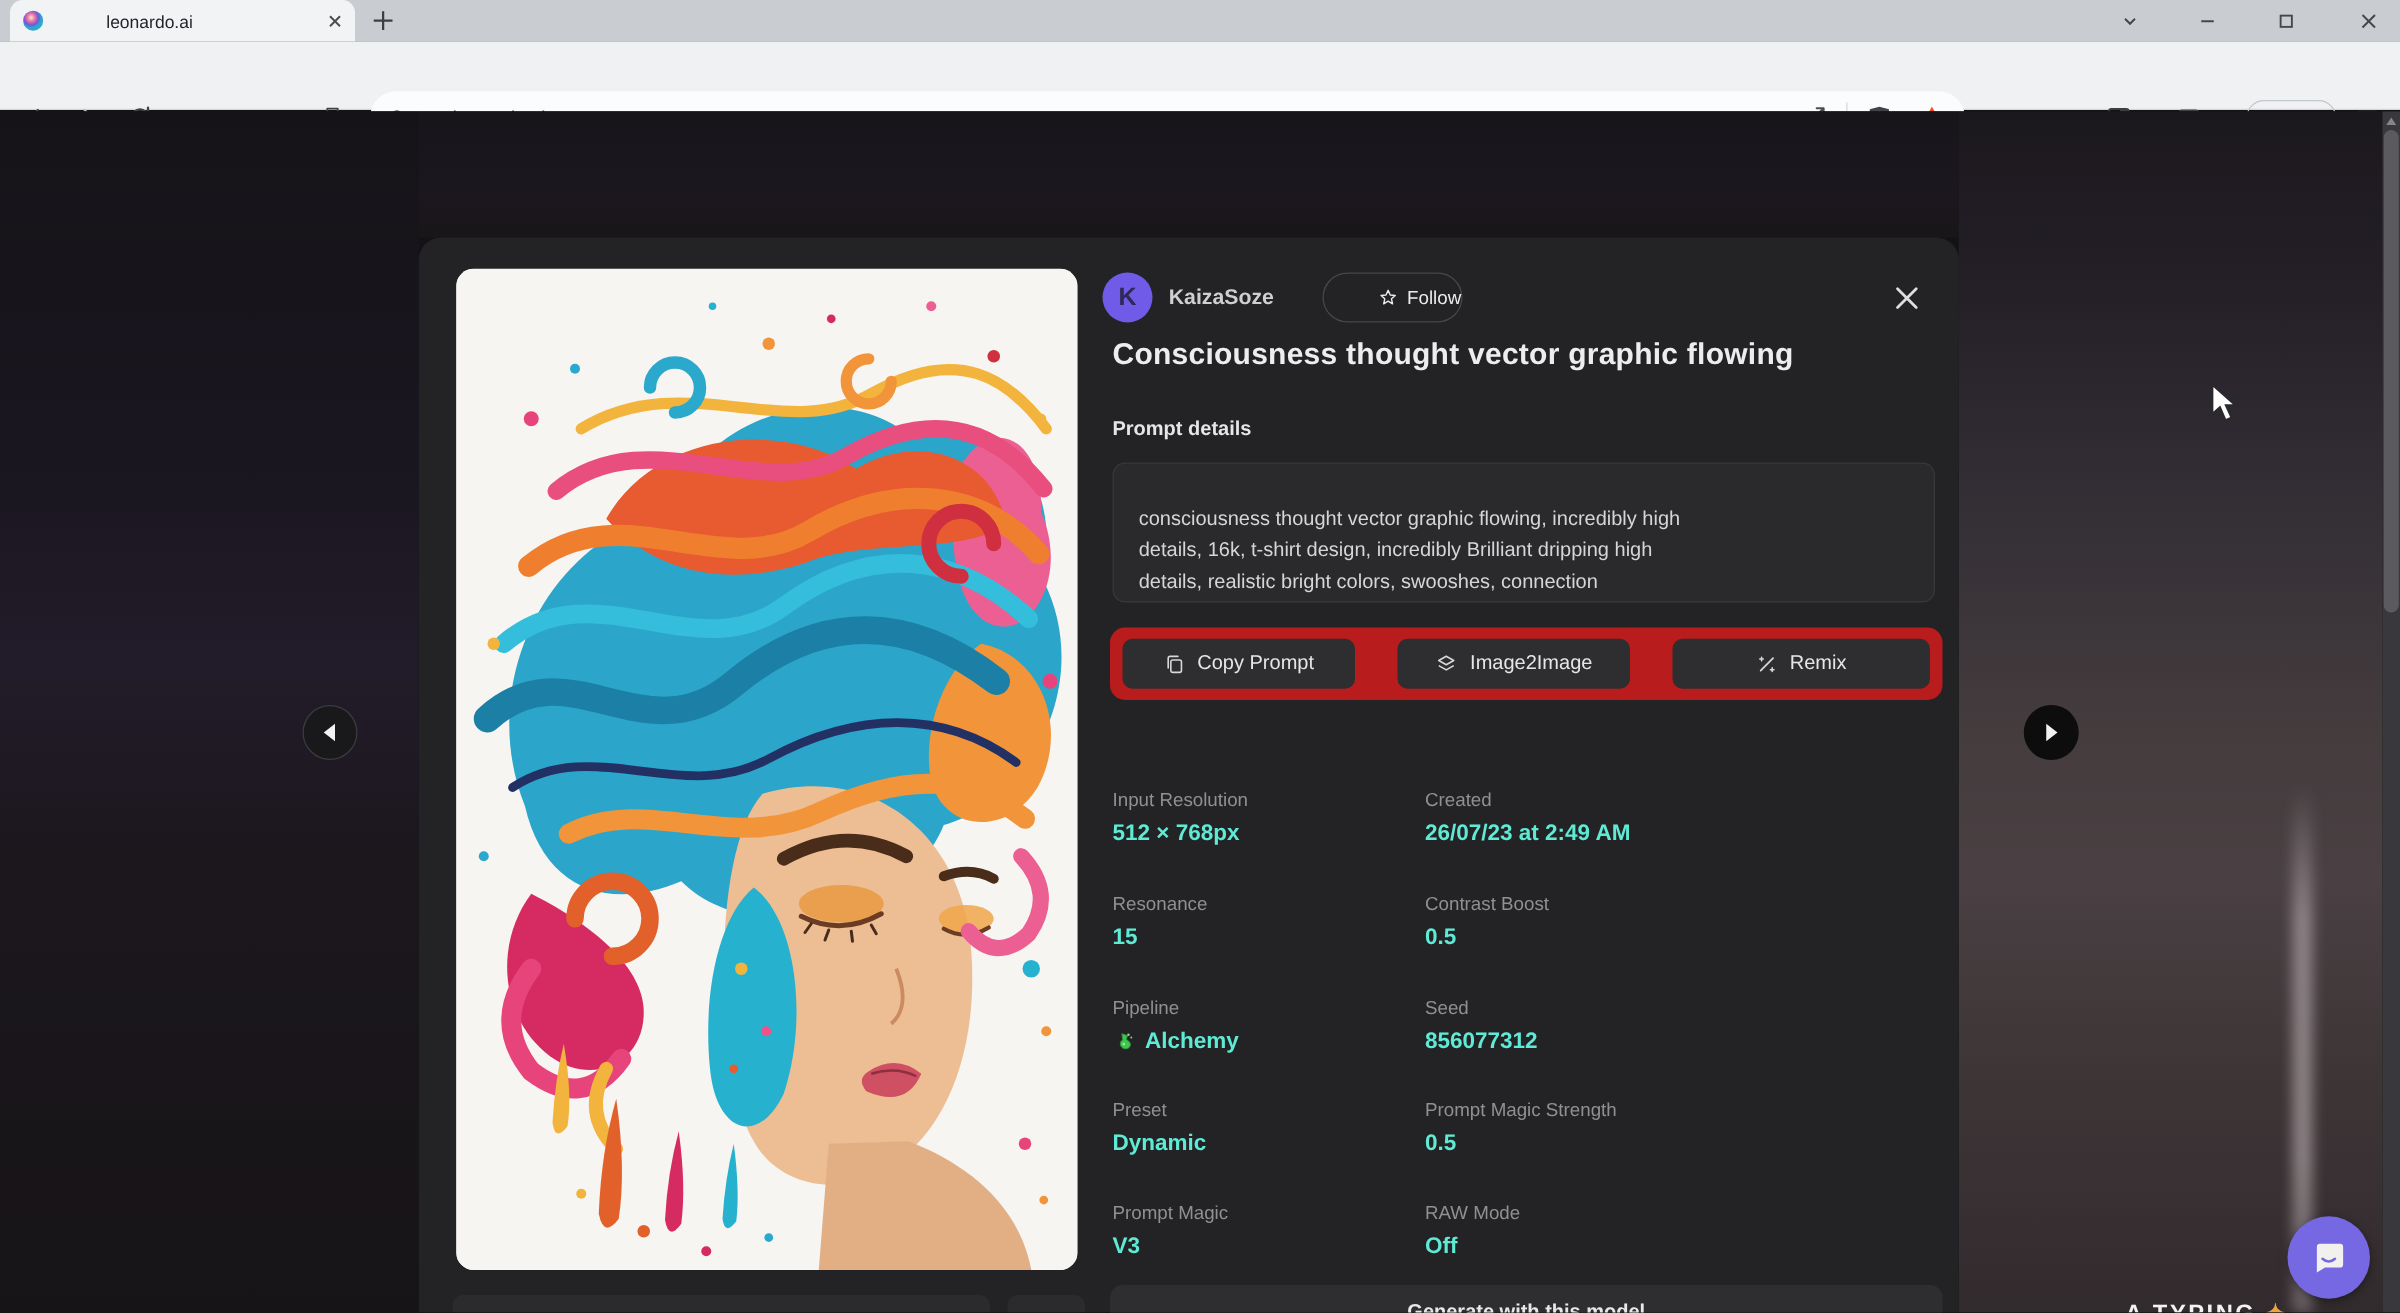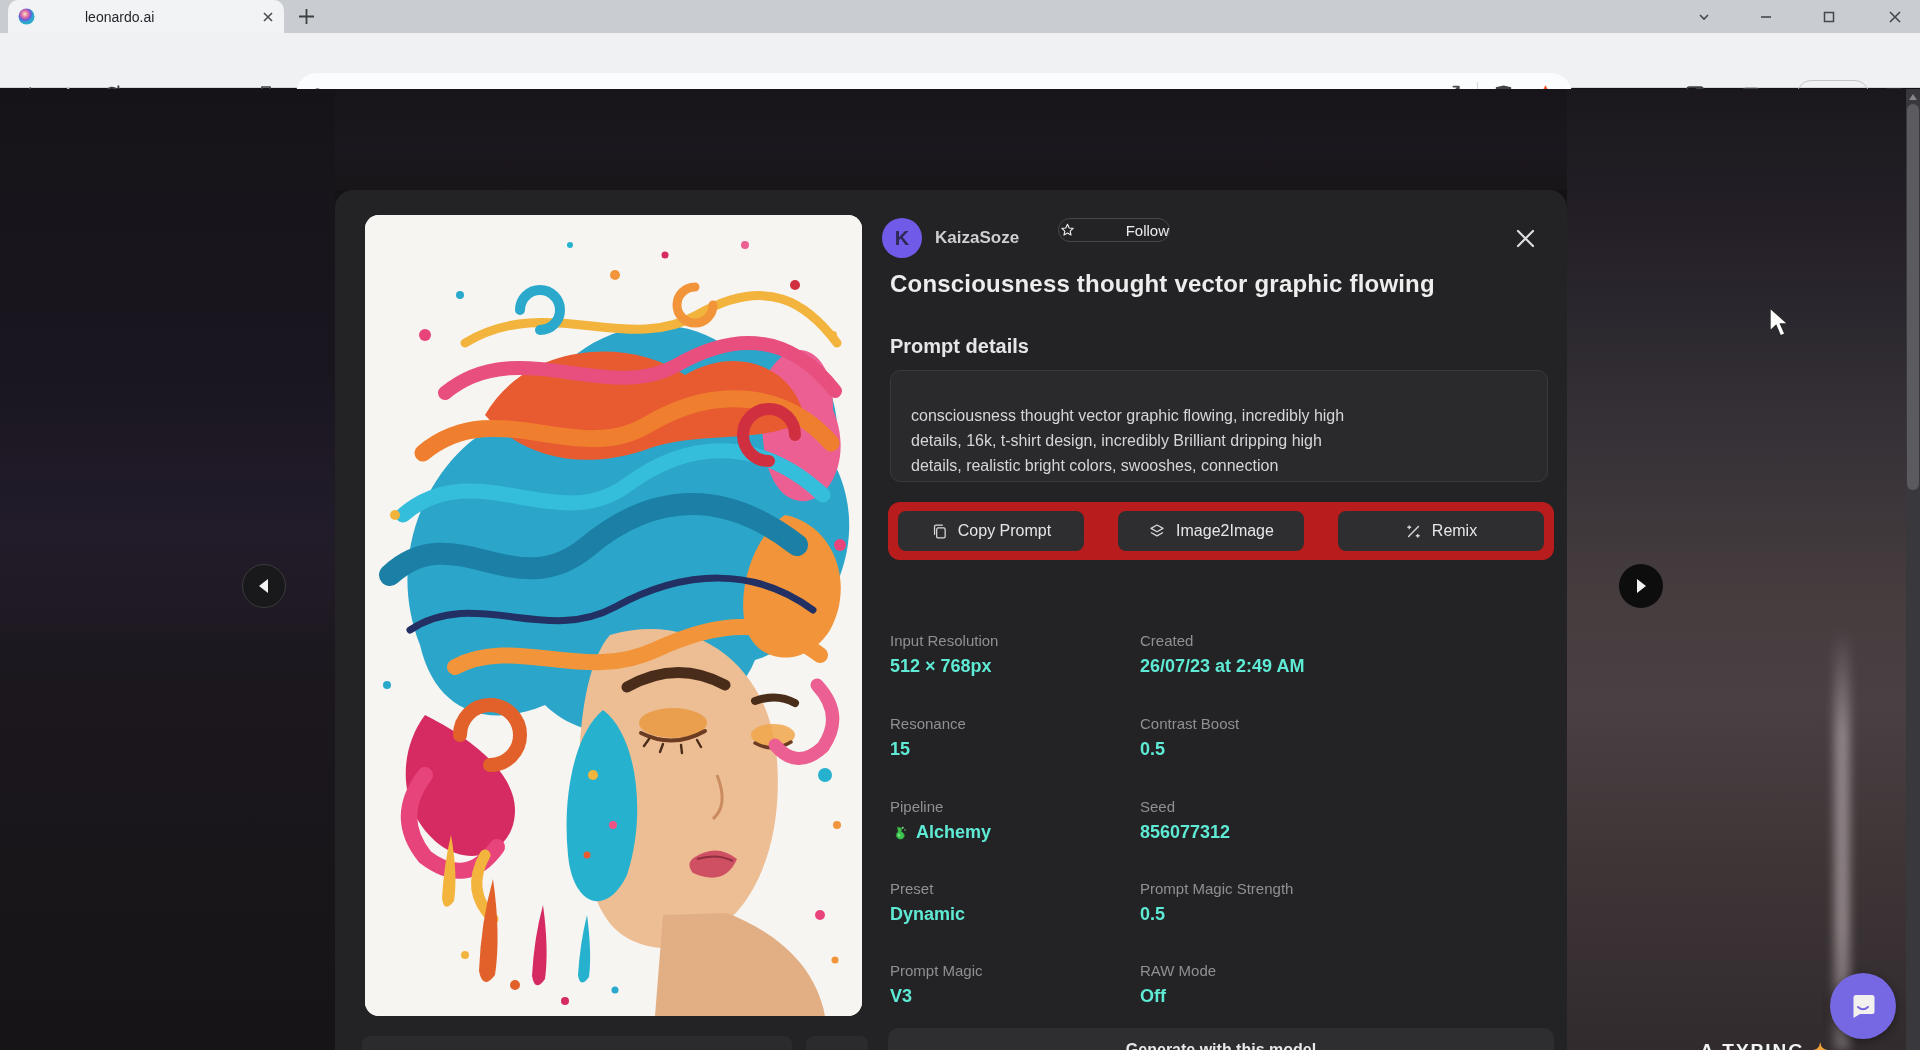--- a/index.html
+++ b/index.html
@@ -51,27 +51,27 @@
   
   .modal { position:absolute; left:335px; top:101px; width:1232px; height:860px;
            background:#232325; border-radius:18px 18px 0 0; }
   .img-card { position:absolute; left:30px; top:25px; width:497px; height:801px;
               background:#f7f5f2; border-radius:14px; overflow:hidden; }
   .avatar { position:absolute; left:547px; top:28px; width:40px; height:40px;
             border-radius:50%; background:#6f5be8; color:#2e2a55; font-size:20px;
             font-weight:bold; display:flex; align-items:center; justify-content:center; }
   .author-name { position:absolute; left:600px; top:38px; font-size:17px;
                  font-weight:600; color:#cfcfd1; }
-  .follow-btn { position:absolute; left:723px; top:28px; width:112px; height:24px;
+  .follow-btn { position:absolute; left:723px; top:28px; width:112px; height:40px;
                 border:1px solid #48484b; border-radius:20px; background:transparent;
                 color:#ececee; font-size:15px; display:flex; align-items:center;
-                justify-content:space-between; gap:7px; }
+                justify-content:flex-end; gap:7px; }
   .modal-title { position:absolute; left:555px; top:80px; font-size:24px;
                  font-weight:bold; color:#ededee; letter-spacing:0.2px; }
-  .prompt-heading { position:absolute; left:555px; top:145px; font-size:20px;
+  .prompt-heading { position:absolute; left:555px; top:145px; font-size:16px;
                     font-weight:bold; color:#e6e6e8; }
   .prompt-box { position:absolute; left:555px; top:180px; width:658px; height:112px;
                 background:#2a2a2c; border:1px solid #39393c; border-radius:10px;
                 padding:32px 20px; font-size:16px; line-height:25px; color:#d6d6d8; }
   .actions-wrap { position:absolute; left:553px; top:312px; width:666px; height:58px;
                   background:#b91c1c; border-radius:12px; }
   .act-btn { position:absolute; top:9px; height:40px; background:#2e2e31;
              border-radius:8px; color:#e6e6e8; font-size:16px; display:flex;
              align-items:center; justify-content:center; gap:10px; }
   .cell { position:absolute; width:245px; }

